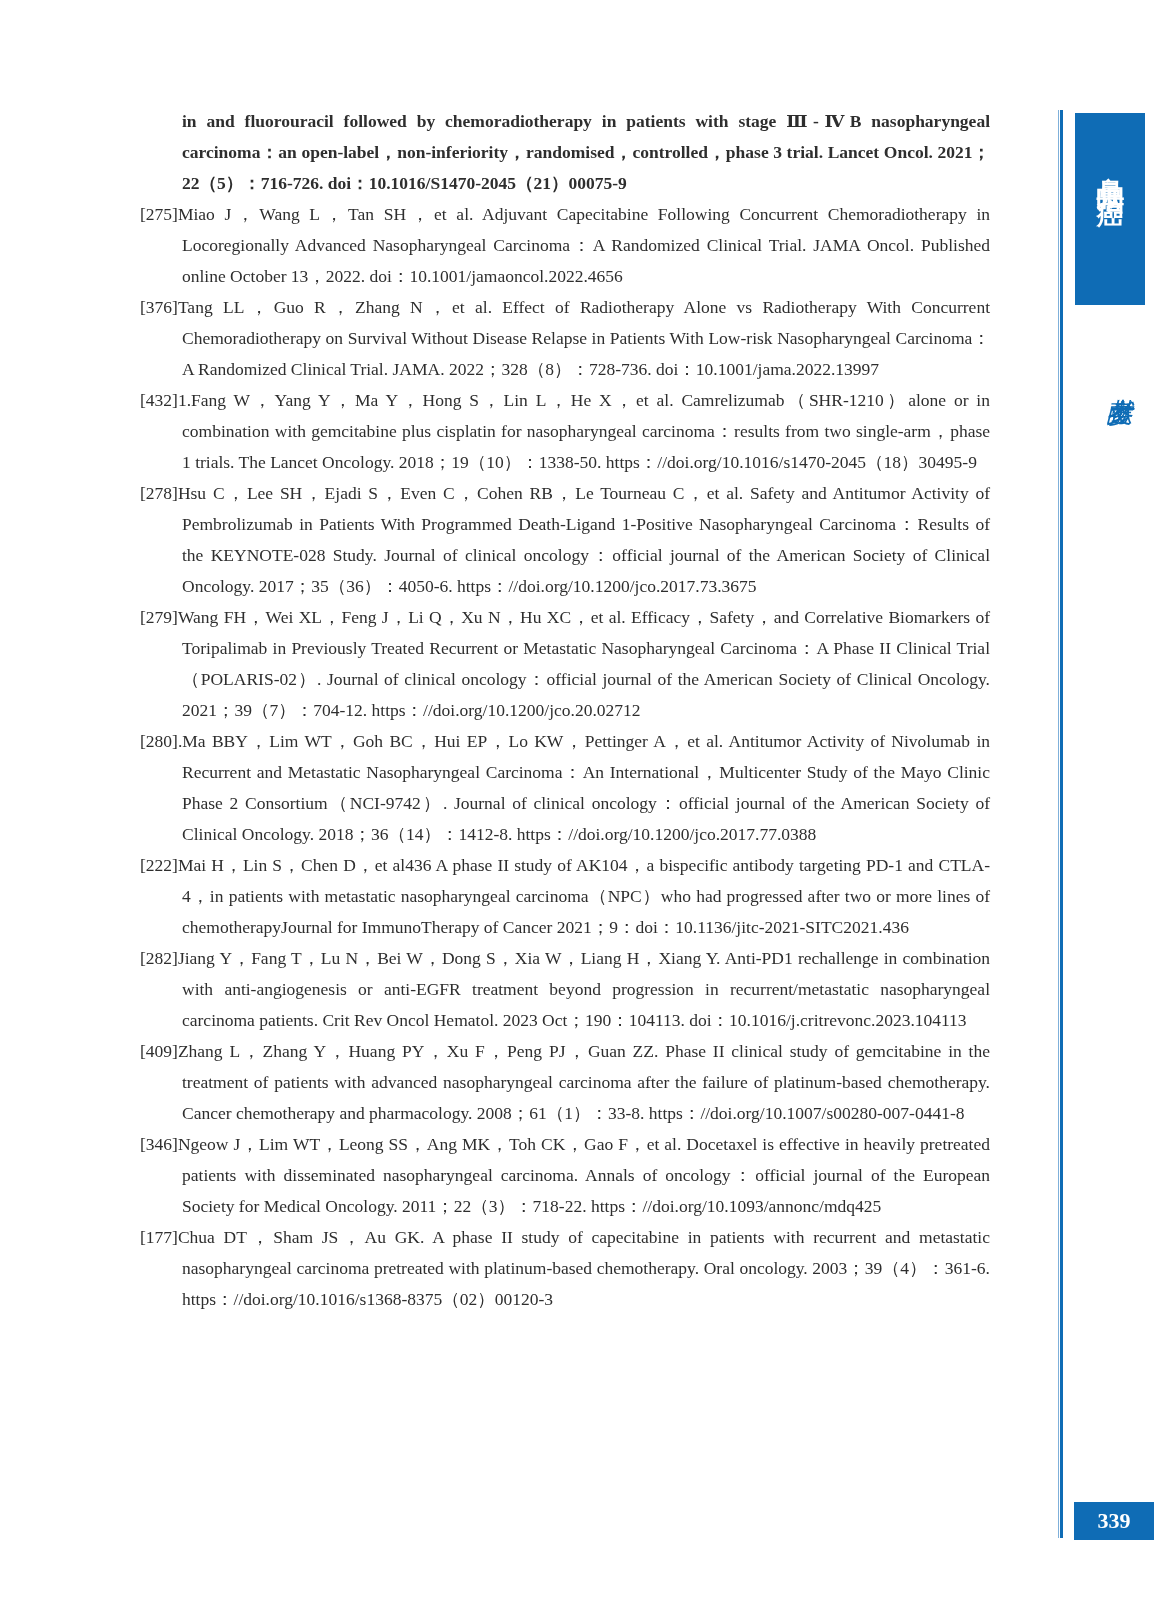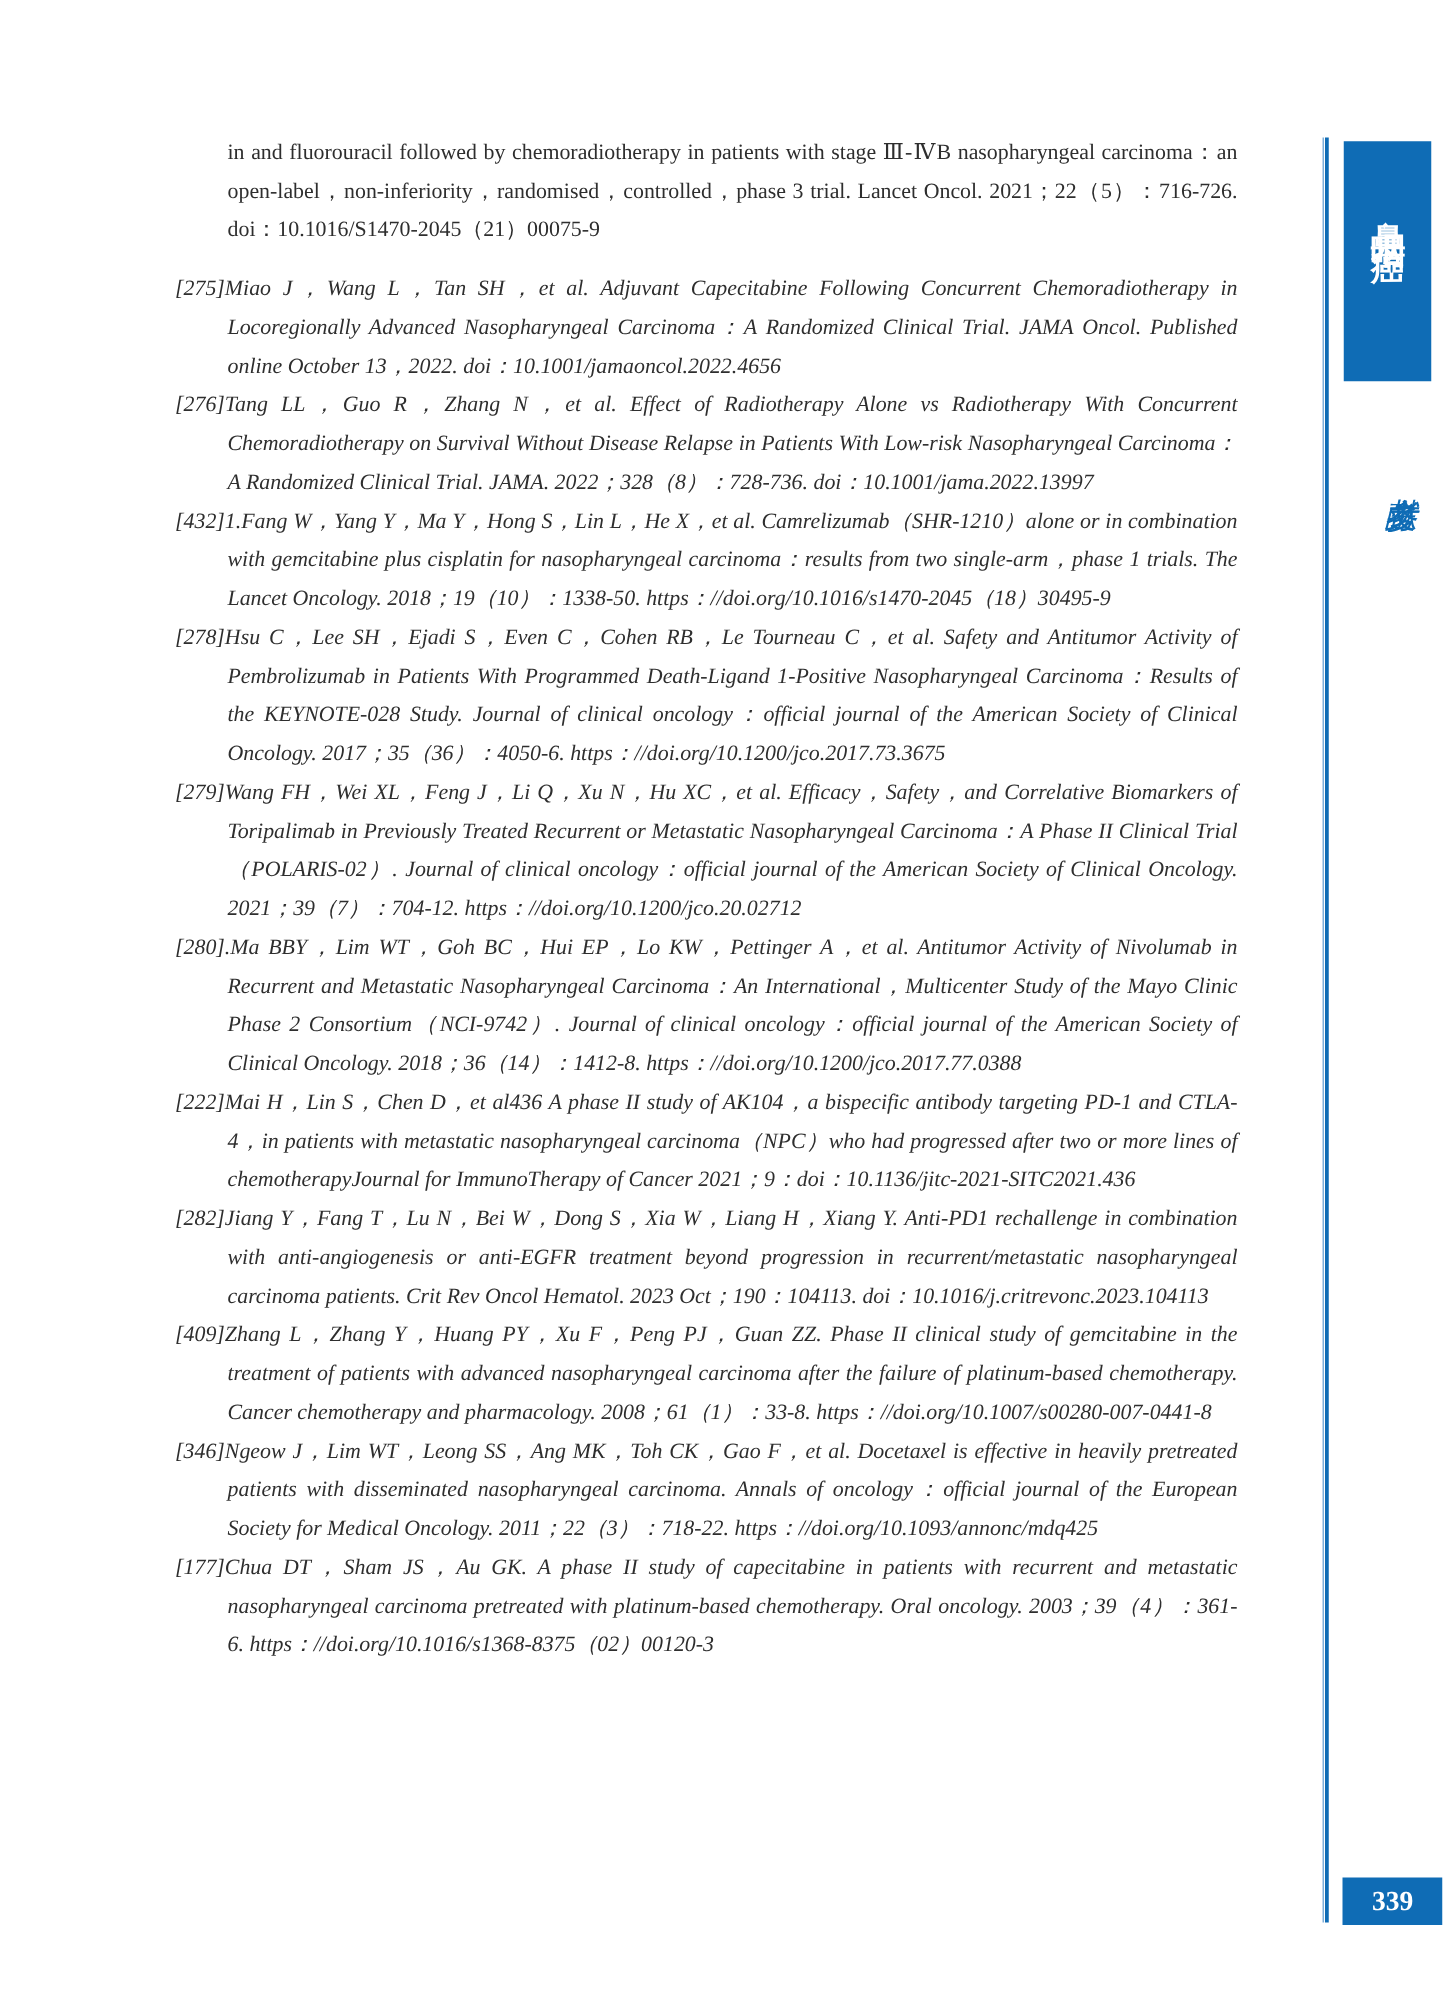--- a/index.html
+++ b/index.html
@@ -20,29 +20,29 @@
   .refs {
     position: absolute;
     left: 140px; top: 106px;
     width: 850px;
     color: #2e2e2e;
     font-size: 17.5px;
     line-height: 31px;
     text-align: justify;
   }
   .ref-cont {
-    margin: 0 0 16px 42px;
+    margin: 0 0 0 42px;
     text-align: justify;
+    font-weight: bold;
   }
   .ref-item {
     margin: 0;
     padding-left: 42px;
     text-indent: -42px;
     text-align: justify;
-    font-style: italic;
   }
   .ref-id { white-space: nowrap; }
   
   .vline {
     position: absolute;
     left: 1058px; top: 110px;
     width: 5px; height: 1428px;
     background: linear-gradient(to right,
       #7fb0da 0, #7fb0da 1px,
       #ffffff 1px, #ffffff 2px,
@@ -100,21 +100,21 @@
 </head>
 <body>
 
 <div class="page">
 
   <main class="refs">
     <p class="ref-cont">in and fluorouracil followed by chemoradiotherapy in patients with stage Ⅲ-ⅣB nasopharyngeal carcinoma：an open-label，non-inferiority，randomised，controlled，phase 3 trial. Lancet Oncol. 2021；22（5）：716-726. doi：10.1016/S1470-2045（21）00075-9</p>
     <div id="ref-list">
   <p class="ref-item"><span class="ref-id">[275]</span><span>Miao J，Wang L，Tan SH，et al. Adjuvant Capecitabine Following Concurrent Chemoradiotherapy in Locoregionally Advanced Nasopharyngeal Carcinoma：A Randomized Clinical Trial. JAMA Oncol. Published online October 13，2022. doi：10.1001/jamaoncol.2022.4656</span></p>
 
-  <p class="ref-item"><span class="ref-id">[276]</span><span>Tang LL，Guo R，Zhang N，et al. Effect of Radiotherapy Alone vs Radiotherapy With Concurrent Chemoradiotherapy on Survival Without Disease Relapse in Patients With Low-risk Nasopharyngeal Carcinoma：A Randomized Clinical Trial. JAMA. 2022；328（8）：728-736. doi：10.1001/jama.2022.13997</span></p>
+  <p class="ref-item"><span class="ref-id">[376]</span><span>Tang LL，Guo R，Zhang N，et al. Effect of Radiotherapy Alone vs Radiotherapy With Concurrent Chemoradiotherapy on Survival Without Disease Relapse in Patients With Low-risk Nasopharyngeal Carcinoma：A Randomized Clinical Trial. JAMA. 2022；328（8）：728-736. doi：10.1001/jama.2022.13997</span></p>
 
   <p class="ref-item"><span class="ref-id">[432]</span><span>1.Fang W，Yang Y，Ma Y，Hong S，Lin L，He X，et al. Camrelizumab（SHR-1210）alone or in combination with gemcitabine plus cisplatin for nasopharyngeal carcinoma：results from two single-arm，phase 1 trials. The Lancet Oncology. 2018；19（10）：1338-50. https：//doi.org/10.1016/s1470-2045（18）30495-9</span></p>
 
   <p class="ref-item"><span class="ref-id">[278]</span><span>Hsu C，Lee SH，Ejadi S，Even C，Cohen RB，Le Tourneau C，et al. Safety and Antitumor Activity of Pembrolizumab in Patients With Programmed Death-Ligand 1-Positive Nasopharyngeal Carcinoma：Results of the KEYNOTE-028 Study. Journal of clinical oncology：official journal of the American Society of Clinical Oncology. 2017；35（36）：4050-6. https：//doi.org/10.1200/jco.2017.73.3675</span></p>
 
   <p class="ref-item"><span class="ref-id">[279]</span><span>Wang FH，Wei XL，Feng J，Li Q，Xu N，Hu XC，et al. Efficacy，Safety，and Correlative Biomarkers of Toripalimab in Previously Treated Recurrent or Metastatic Nasopharyngeal Carcinoma：A Phase II Clinical Trial（POLARIS-02）. Journal of clinical oncology：official journal of the American Society of Clinical Oncology. 2021；39（7）：704-12. https：//doi.org/10.1200/jco.20.02712</span></p>
 
   <p class="ref-item"><span class="ref-id">[280]</span><span>.Ma BBY，Lim WT，Goh BC，Hui EP，Lo KW，Pettinger A，et al. Antitumor Activity of Nivolumab in Recurrent and Metastatic Nasopharyngeal Carcinoma：An International，Multicenter Study of the Mayo Clinic Phase 2 Consortium（NCI-9742）. Journal of clinical oncology：official journal of the American Society of Clinical Oncology. 2018；36（14）：1412-8. https：//doi.org/10.1200/jco.2017.77.0388</span></p>
 
   <p class="ref-item"><span class="ref-id">[222]</span><span>Mai H，Lin S，Chen D，et al436 A phase II study of AK104，a bispecific antibody targeting PD-1 and CTLA-4，in patients with metastatic nasopharyngeal carcinoma（NPC）who had progressed after two or more lines of chemotherapyJournal for ImmunoTherapy of Cancer 2021；9：doi：10.1136/jitc-2021-SITC2021.436</span></p>

